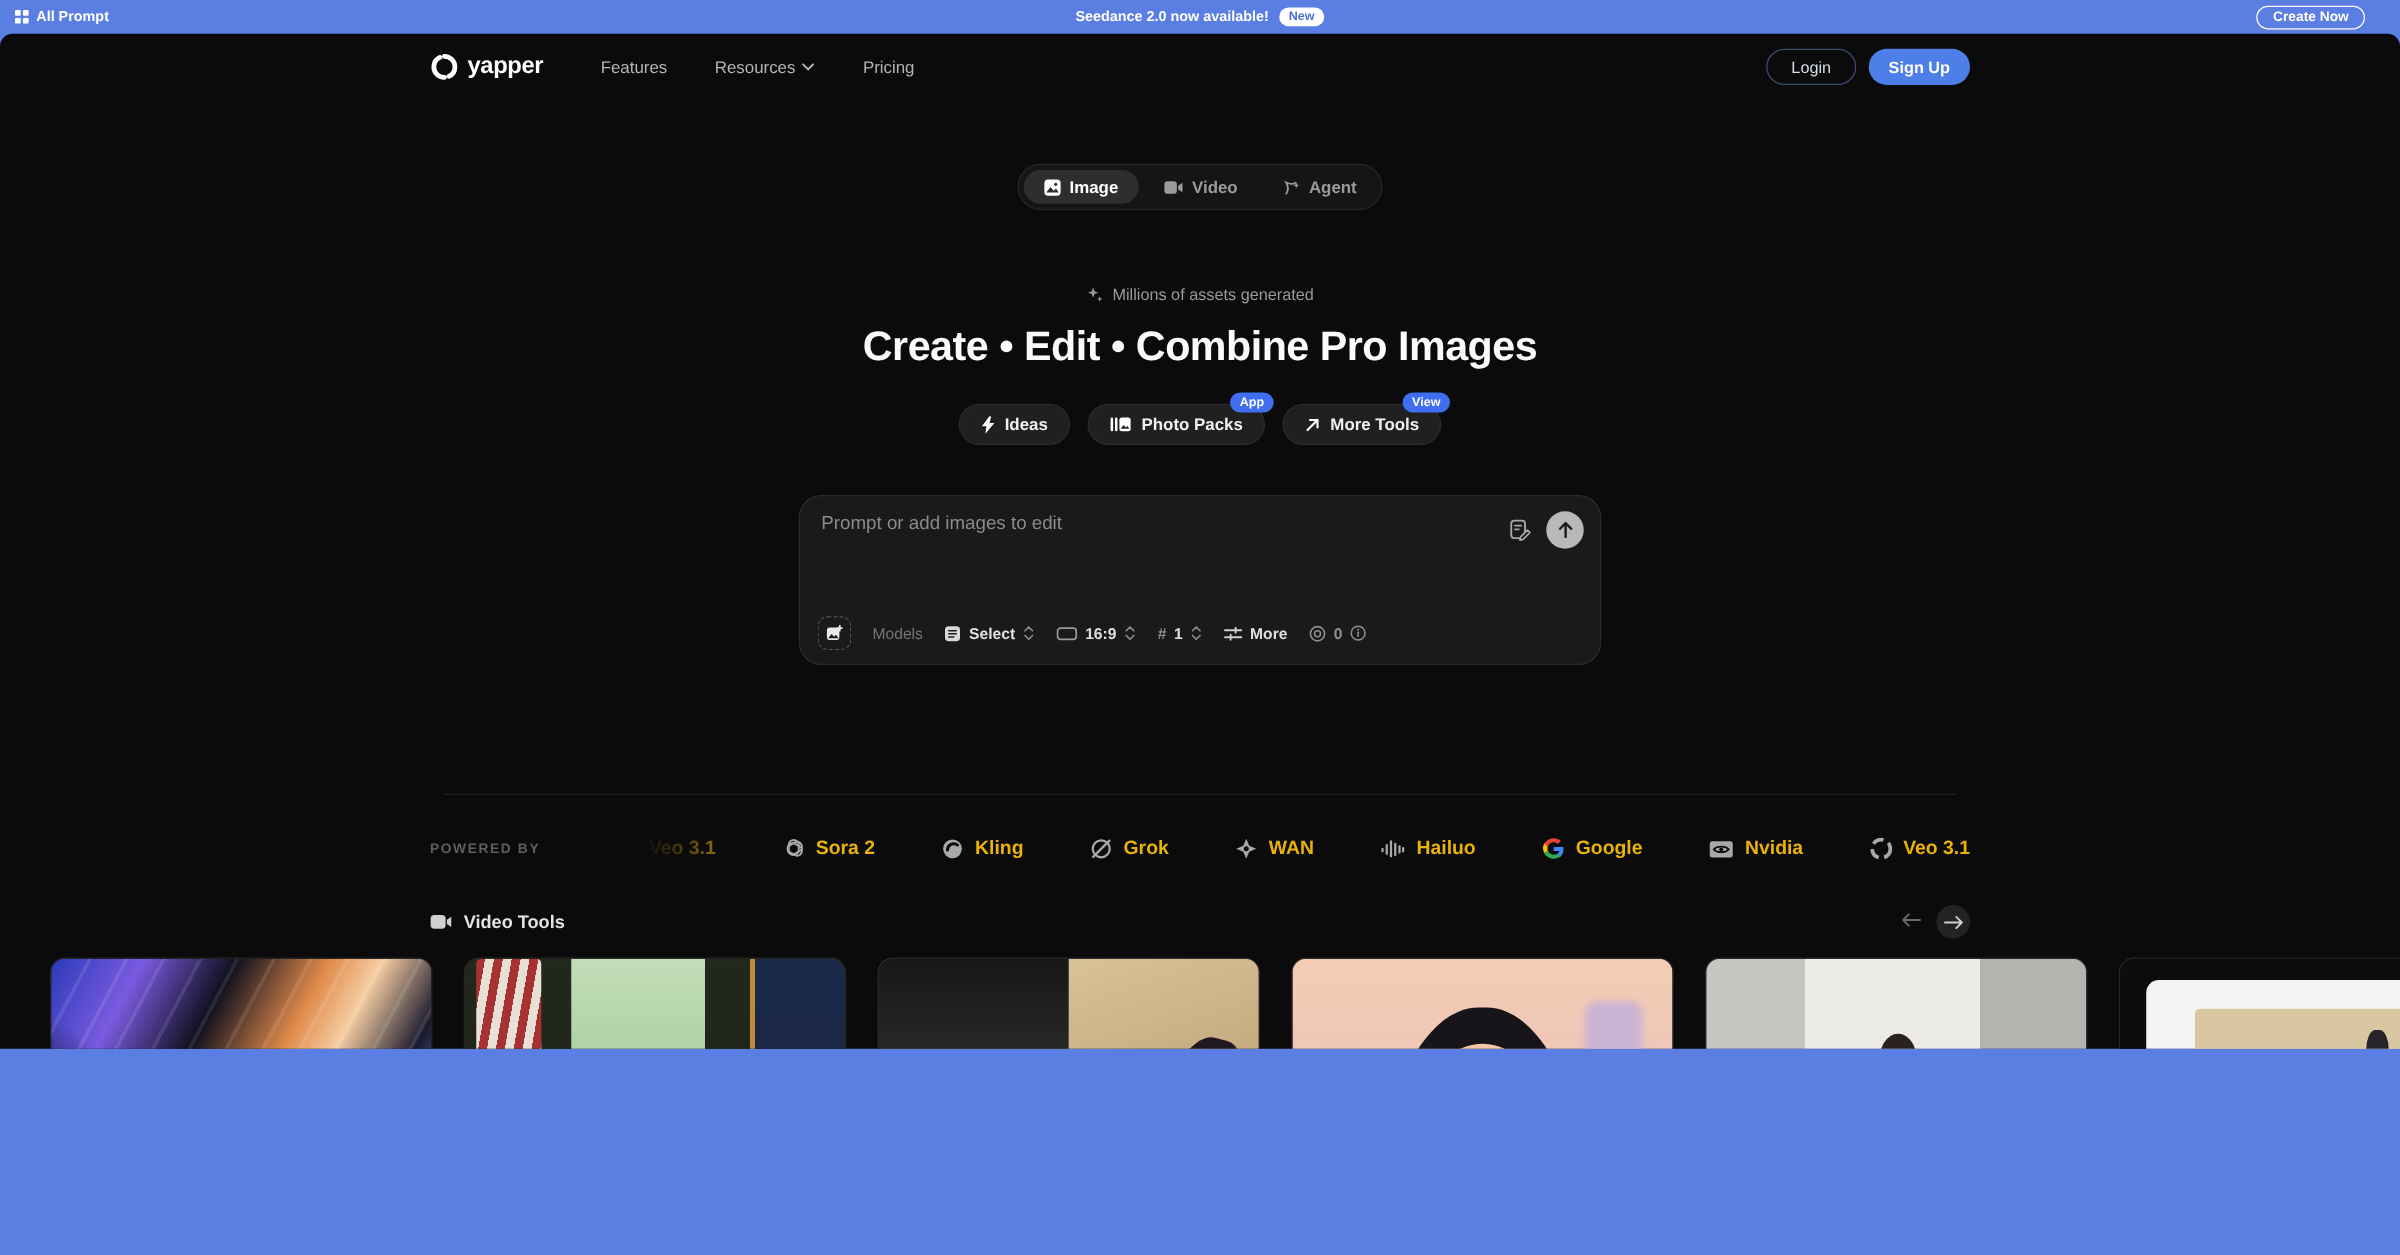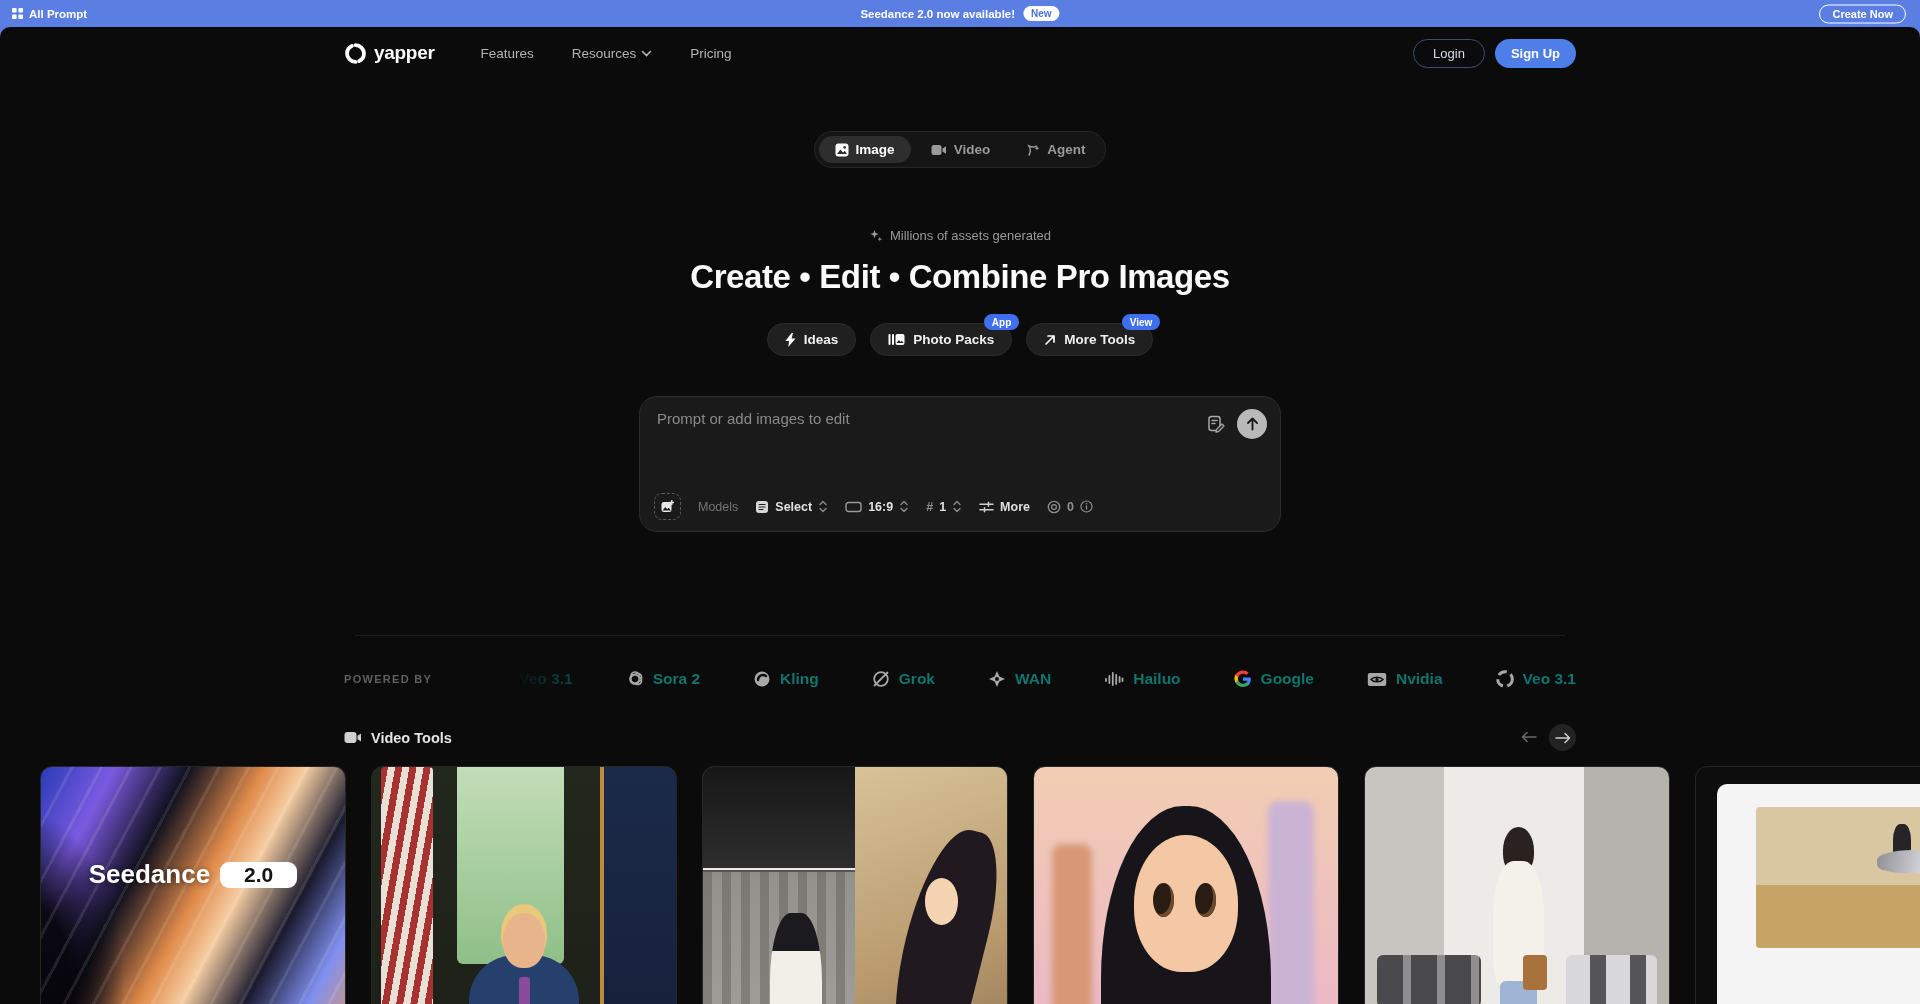--- a/index.html
+++ b/index.html
@@ -9,26 +9,26 @@
   
   .banner { height:37px; background:#5b7ee2; color:#fff; position:relative;
             display:flex; align-items:flex-start; }
   .banner-inner { height:27px; width:100%; display:flex; align-items:center; position:relative; }
   .banner-left { display:flex; align-items:center; gap:6px; padding-left:12px;
                  font-size:11.5px; font-weight:700; cursor:pointer; }
   .banner-center { position:absolute; left:50%; transform:translateX(-50%);
                    display:flex; align-items:center; gap:8px; font-size:11.5px; font-weight:700; }
   .new-badge { background:#fff; color:#4a6fd4; font-size:10px; font-weight:800;
                padding:2px 8px; border-radius:999px; }
-  .banner-cta { position:absolute; right:14px; top:50%; transform:translateY(-50%);
+  .banner-cta { position:absolute; right:28px; top:50%; transform:translateY(-50%);
                 border:1.5px solid #fff; border-radius:999px; padding:2.5px 12px;
                 font-size:11px; font-weight:800; color:#fff; background:transparent; cursor:pointer; }
 
   
-  .page { position:relative; margin-top:-10px; height:977px; background:#0b0b0b;
+  .page { position:relative; margin-top:-10px; height:812px; background:#0b0b0b;
           border-radius:10px 10px 0 0; overflow:hidden; }
   .container { width:1232px; margin:0 auto; }
 
   
   .nav { height:52px; display:flex; align-items:center; }
   .logo { display:flex; align-items:center; gap:7px; cursor:pointer; }
   .logo-text { color:#fff; font-size:19px; font-weight:800; letter-spacing:-0.3px; }
   .nav-links { display:flex; align-items:center; gap:38px; margin-left:46px; }
   .nav-link { color:#b4b4b4; font-size:13.5px; cursor:pointer; display:flex; align-items:center; gap:5px; }
   .nav-right { margin-left:auto; display:flex; align-items:center; gap:10px; }
@@ -77,21 +77,21 @@
   .ctl-muted { color:#8f8f8f; font-size:12.5px; font-weight:600; }
 
   
   .divider { width:1210px; margin:103px auto 0; border:none; border-top:1px solid #1e1e1e; }
   .powered { margin-top:34px; display:flex; align-items:center; }
   .powered-label { color:#5f5f5f; font-size:11px; font-weight:700; letter-spacing:1.3px; flex:0 0 auto; }
   .logo-strip { display:flex; align-items:center; flex:1; margin-left:60px;
                 justify-content:space-between; position:relative; }
   .logo-strip::before { content:""; position:absolute; left:-10px; top:-8px; bottom:-8px; width:135px;
                         background:linear-gradient(90deg,#0b0b0b 25%,rgba(11,11,11,0)); z-index:2; }
-  .brand { display:flex; align-items:center; gap:9px; color:#0f766e;
+  .brand { display:flex; align-items:center; gap:9px; color:#eab308;
            font-size:15.5px; font-weight:600; }
 
   
   .vt-header { margin-top:36px; display:flex; align-items:center; }
   .vt-title { display:flex; align-items:center; gap:9px; color:#e3e3e3; font-size:14.5px; font-weight:600; }
   .vt-arrows { margin-left:auto; display:flex; align-items:center; gap:12px; }
   .arrow-prev { color:#5c5c5c; font-size:15px; background:none; border:none; cursor:pointer; }
   .arrow-next { width:27px; height:27px; border-radius:50%; background:#232323; border:none;
                 color:#cfcfcf; font-size:14px; cursor:pointer;
                 display:flex; align-items:center; justify-content:center; }

